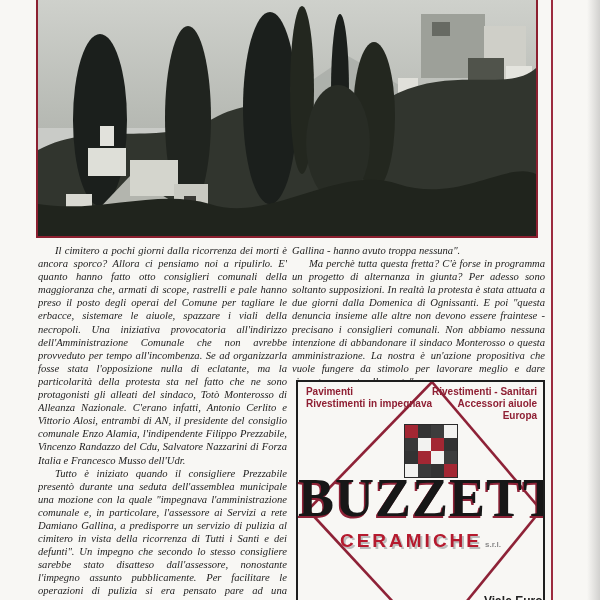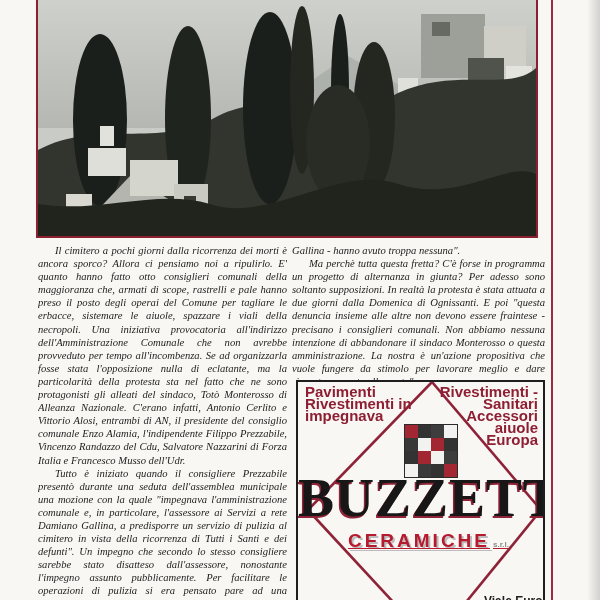--- a/index.html
+++ b/index.html
@@ -20,35 +20,35 @@
   .col-right{left:292px;width:253px;height:136px;}
   .col p{margin:0;text-indent:17px;font-style:italic;}
   .col p.no-indent{text-indent:0;}
   
   .ad{position:absolute;left:296px;top:380px;width:249px;height:220px;
       border:2px solid #1e1e1e;border-bottom:none;box-sizing:border-box;
       background:#f8f7f4;overflow:hidden;}
   .ad-header{position:absolute;top:4px;left:7px;right:5px;display:flex;
              justify-content:center;color:#8e1f33;
              font-family:"Liberation Sans",sans-serif;font-weight:bold;
-             font-size:15px;line-height:12px;}
+             font-size:10px;line-height:12px;}
   .ad-header .svc-right{text-align:right;}
   .diamond-svg{position:absolute;left:0;top:0;}
   .tile-logo{position:absolute;left:106px;top:42px;width:52px;height:52px;
              border:1px solid #2a2a2a;display:grid;grid-template-columns:repeat(4,1fr);
              grid-template-rows:repeat(4,1fr);}
   .tile-logo div{width:100%;height:100%;}
   .brand{position:absolute;top:92px;left:0;width:100%;text-align:center;
          font-family:"Liberation Serif",serif;font-weight:bold;font-size:54px;
          line-height:48px;color:#171717;letter-spacing:1px;
          text-shadow:-1.5px 1.5px 0 #8e2237;}
-  .brand-row{position:absolute;top:148px;left:8px;width:100%;text-align:center;
+  .brand-row{position:absolute;top:148px;left:0;width:100%;text-align:center;
              font-family:"Liberation Sans",sans-serif;font-weight:bold;
              font-size:19px;letter-spacing:3px;color:#b51a2e;
-             text-shadow:2px 2px 0 #bcbcbc;text-decoration:underline;}
+             text-shadow:2px 2px 0 #bcbcbc;}
   .brand-suffix{font-size:8px;letter-spacing:0;color:#8a8a8a;text-shadow:none;
                 margin-left:3px;}
   .ad-address{position:absolute;left:186px;top:212px;
               font-family:"Liberation Sans",sans-serif;font-weight:bold;
               font-size:12px;color:#222;white-space:nowrap;}
 </style>
 </head>
 <body>
 
 <div class="page">

